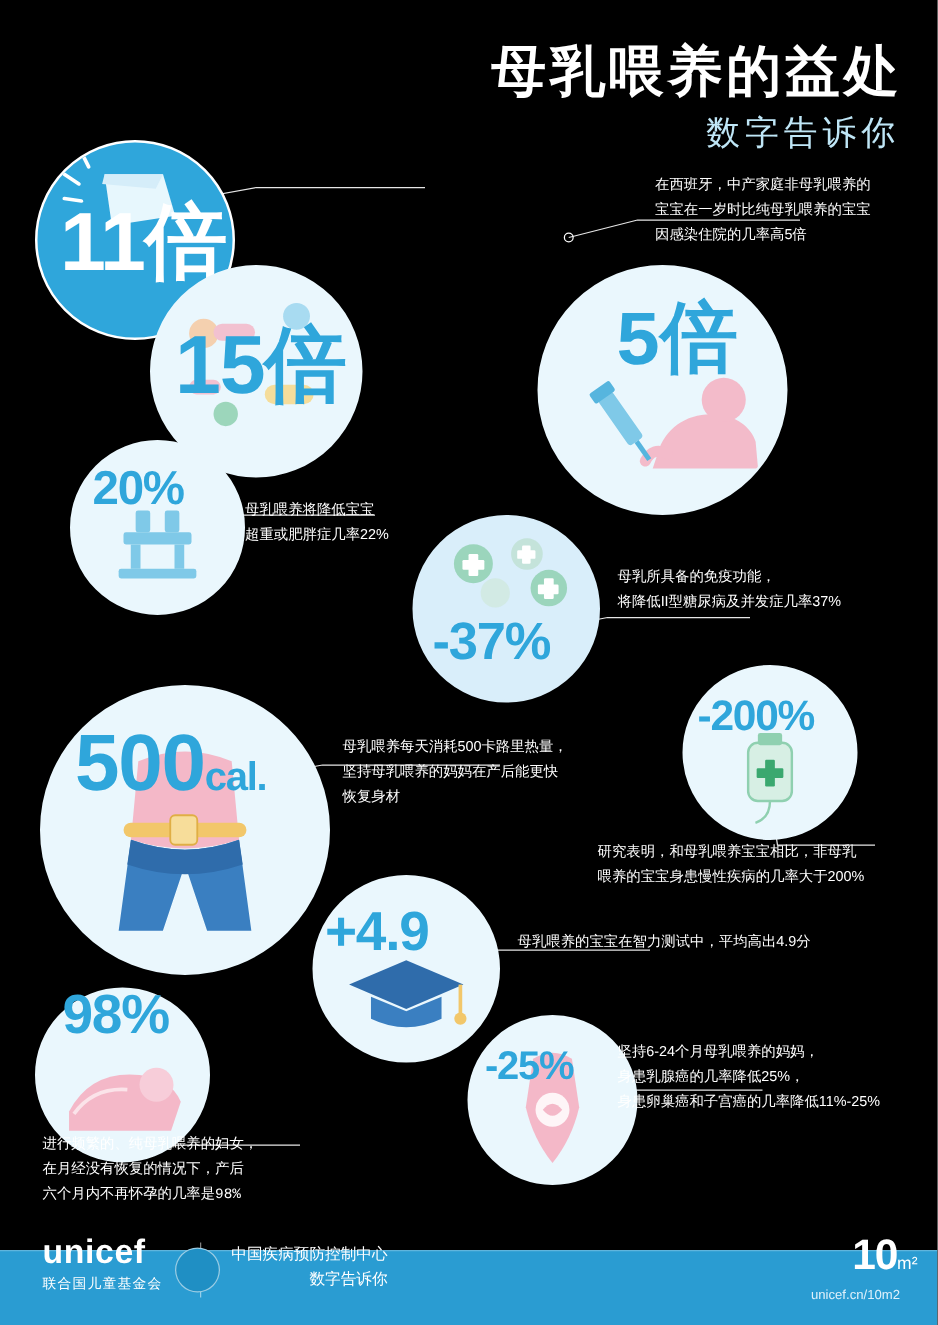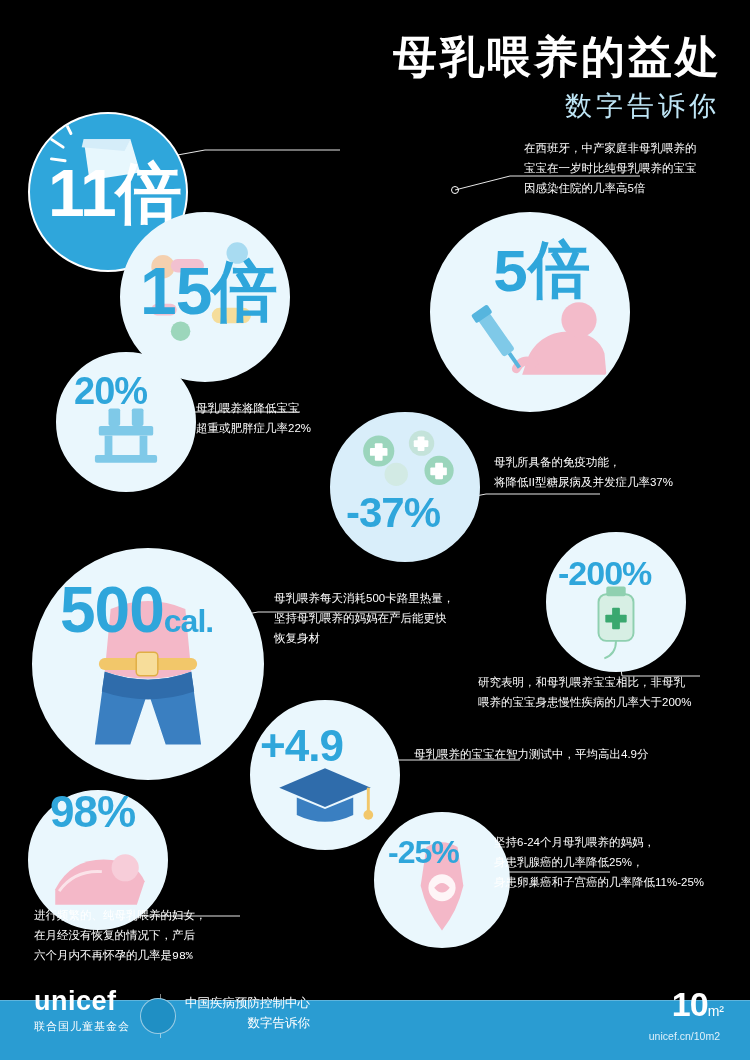--- a/index.html
+++ b/index.html
@@ -85,21 +85,21 @@
     position: absolute; left: 160px; bottom: 22px;
     width: 1px; height: 44px; background: rgba(255,255,255,.5);
   }
   .cdc { position: absolute; left: 185px; bottom: 27px; color: #fff; text-align: right; }
   .cdc-line { font-size: 12.5px; line-height: 1.6; }
   .cdc-mark {
     position: absolute; left: 140px; bottom: 26px;
     width: 36px; height: 36px; border-radius: 50%;
     background: #1f8fc4; border: 1px solid rgba(255,255,255,.55);
   }
-  .ten-logo { position: absolute; right: 26px; bottom: 36px; text-align: right; color: #fff; }
+  .ten-logo { position: absolute; right: 16px; bottom: 36px; text-align: right; color: #fff; }
   .ten-big { font-size: 34px; font-weight: bold; letter-spacing: -1px; }
   .ten-url { position: absolute; right: 30px; bottom: 18px; font-size: 10.5px; color: #dff1fb; }
 </style>
 </head>
 <body>
 
 <div id="poster">
 
   <div class="title">母乳喂养的益处</div>
   <div class="subtitle">数字告诉你</div>

